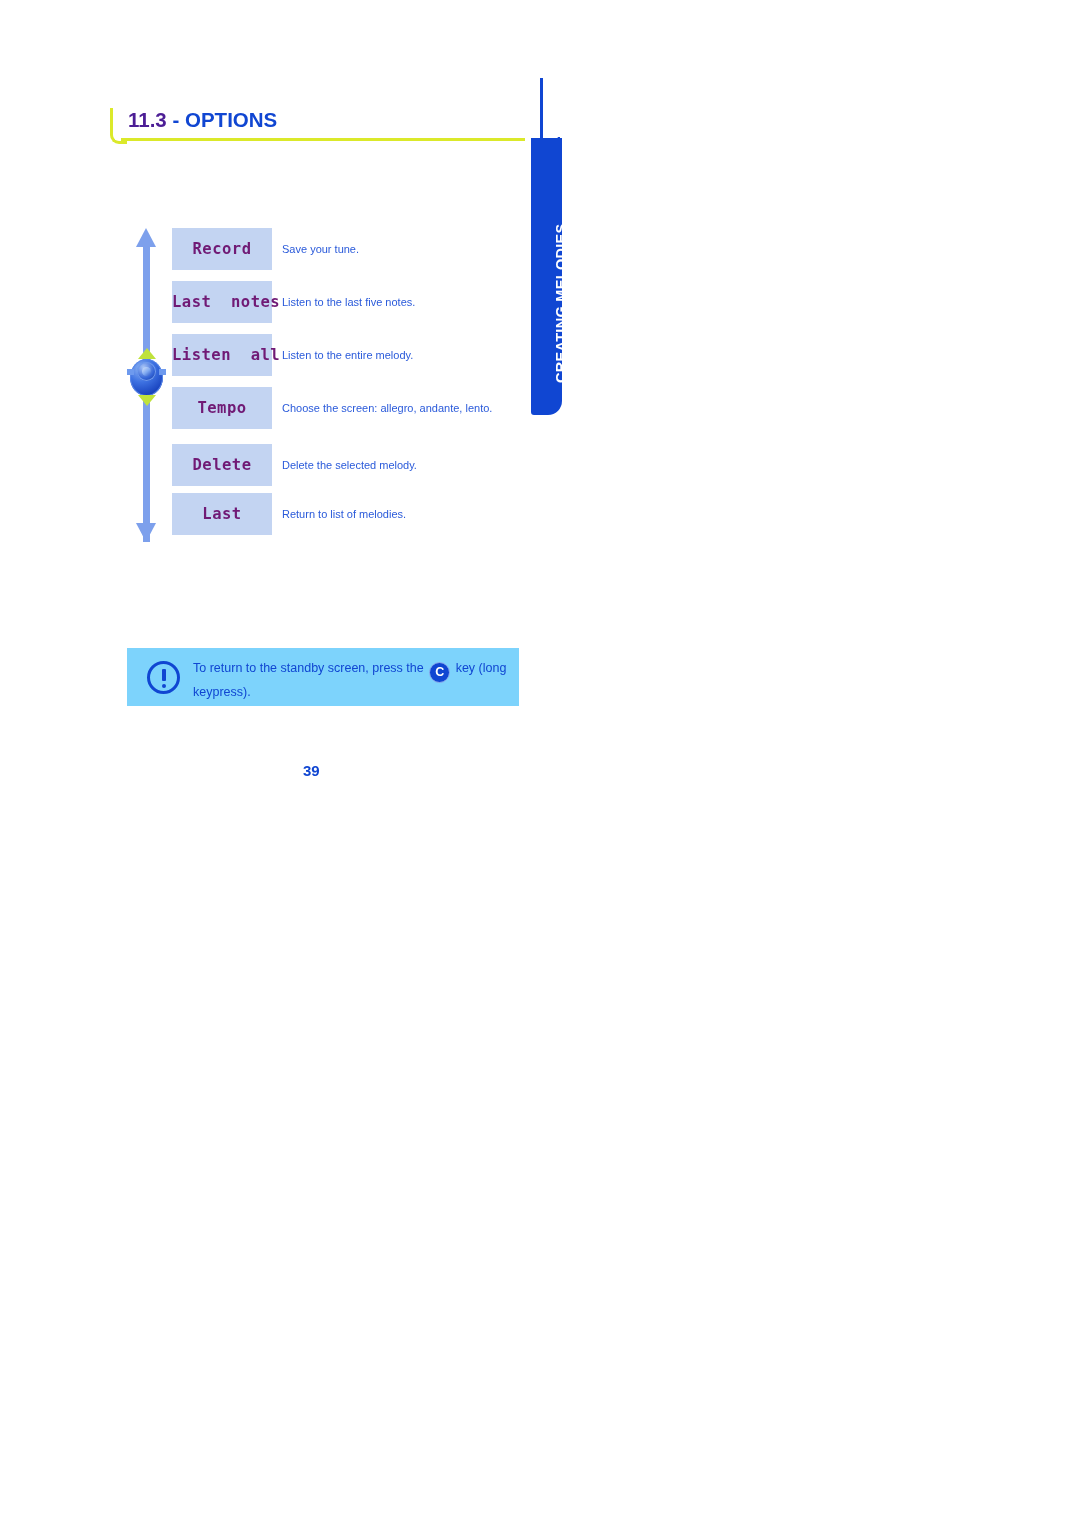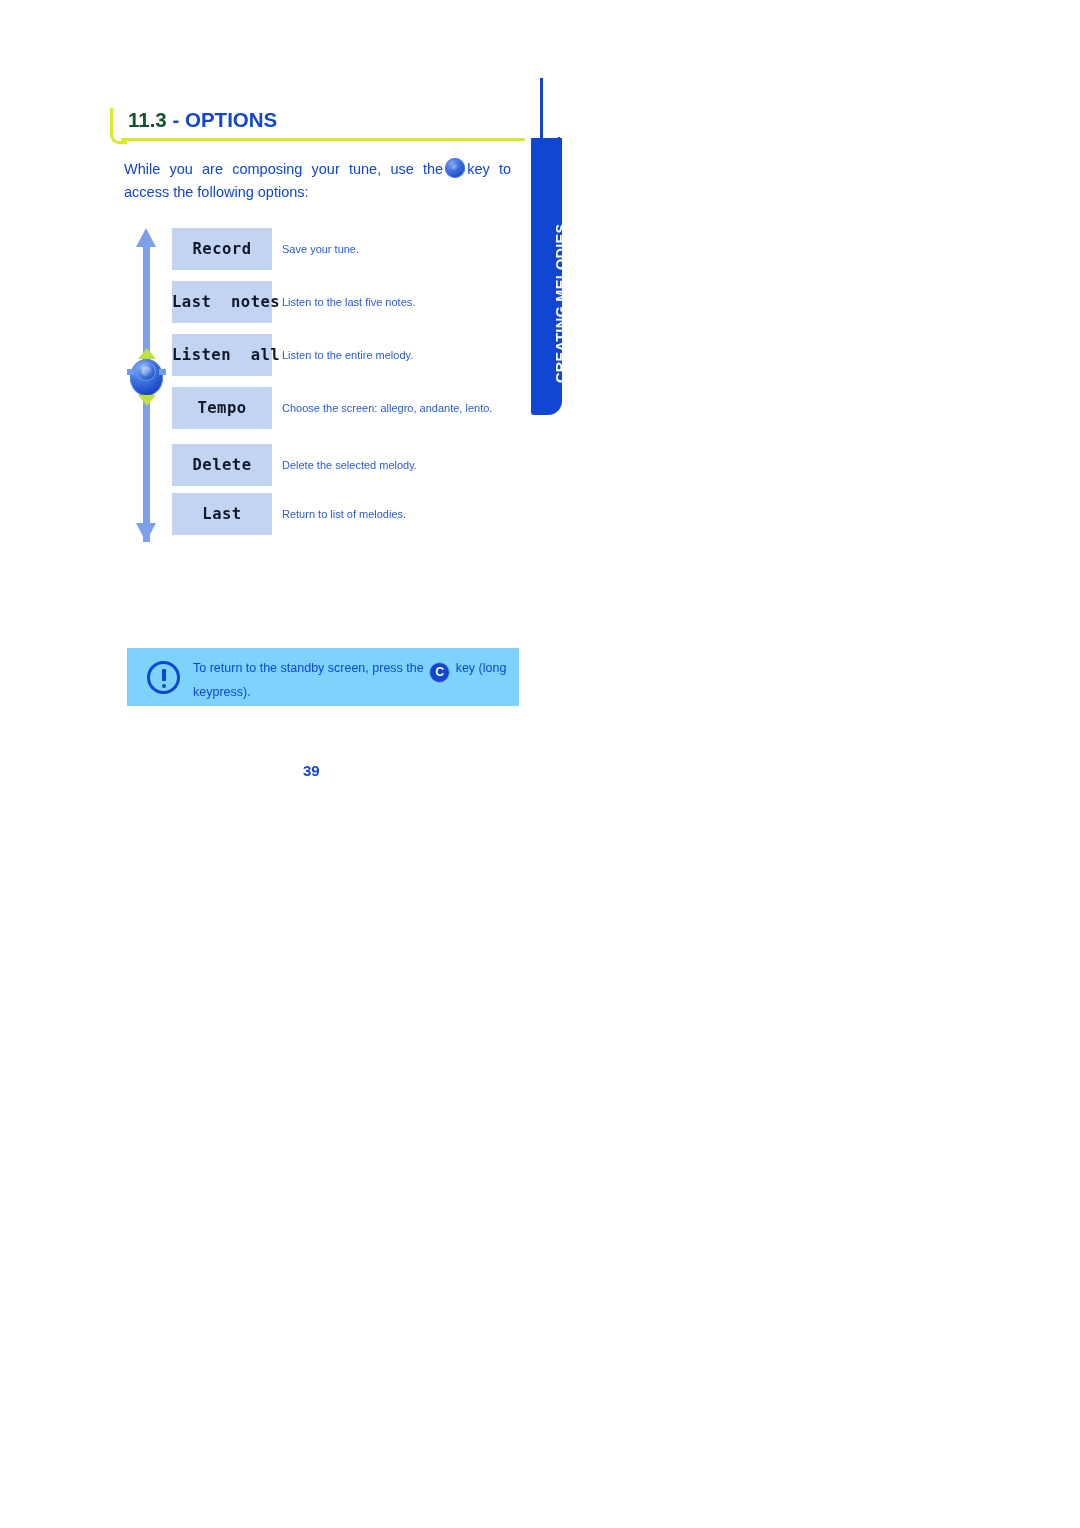--- a/index.html
+++ b/index.html
@@ -105,21 +105,21 @@
   }
   .heading-text {
     position: absolute;
     left: 18px;
     top: -3px;
     font-size: 20.5px;
     font-weight: bold;
     line-height: 30px;
     white-space: nowrap;
   }
-  .heading-num { color: #14532d; }
+  .heading-num { color: #4c1d95; }
   .heading-title { color: #1046d2; }
 
   
   .intro {
     position: absolute;
     left: 124px;
     top: 158px;
     width: 387px;
     font-size: 14.5px;
     color: #1046d2;
@@ -273,21 +273,21 @@
     width: 352px;
     height: 42px;
   }
   .menu-box {
     position: absolute;
     left: 0;
     top: 0;
     width: 100px;
     height: 42px;
     background: #c3d4f2;
-    color: #0f172a;
+    color: #701a75;
     font-family: "DejaVu Sans Mono", monospace;
     font-size: 15.5px;
     font-weight: bold;
     letter-spacing: 0.5px;
     line-height: 42px;
     text-align: center;
     white-space: pre;
   }
   .menu-desc {
     position: absolute;
@@ -374,24 +374,20 @@
   </div>
 
   <div class="heading-wrap">
     <div class="heading-bracket"></div>
     <div class="heading-rule"></div>
     <div class="heading-text">
       <span class="heading-num">11.3</span><span class="heading-title"> - </span><span class="heading-title">OPTIONS</span>
     </div>
   </div>
 
-  <div class="intro">
-    <span class="line1"><span>While  you  are  composing  your  tune,  use  the</span><span class="key-nav"></span><span>key  to</span></span>
-    <span class="line2">access the following options:</span>
-  </div>
 
   <div class="menu-diagram">
 
     <div class="arrow-head-up"></div>
     <div class="arrow-shaft"></div>
     <div class="arrow-head-down"></div>
 
     <div class="navkey">
       <div class="navkey-tri up"></div>
       <div class="navkey-ball"></div>

